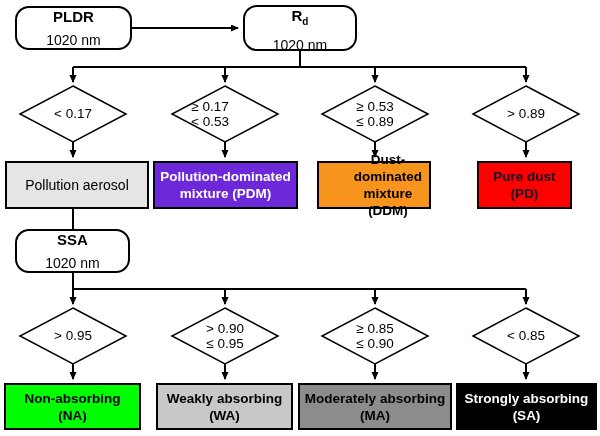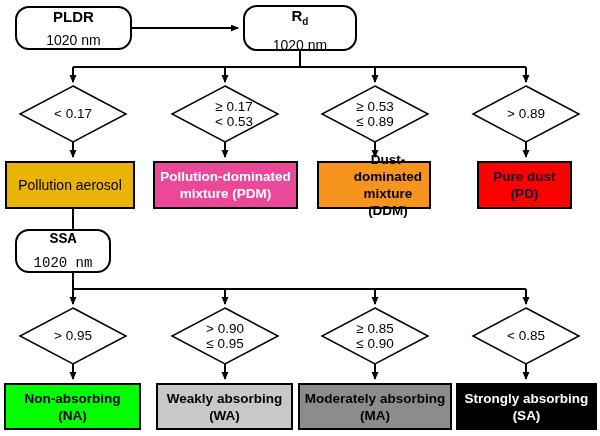--- a/index.html
+++ b/index.html
@@ -89,47 +89,47 @@
   <div class="node rounded" style="left:15px;top:6px;width:117px;height:44px;">
     <div class="title">PLDR</div>
     <div class="subtitle">1020 nm</div>
   </div>
 
   <div class="node rounded" style="left:243px;top:5px;width:114px;height:46px;justify-content:space-between;">
     <div class="title"><span>R</span><sub>d</sub></div>
     <div class="subtitle">1020 nm</div>
   </div>
 
-  <div class="node rounded" style="left:15px;top:229px;width:96px;height:44px;font-family:Liberation Mono, monospace;">
+  <div class="node rounded" style="left:15px;top:229px;width:115px;height:44px;">
     <div class="title">SSA</div>
     <div class="subtitle">1020 nm</div>
   </div>
 
   <div class="dlabel" style="left:23px;top:96px;width:100px;height:36px;">
     <span>&lt; 0.17</span>
       <span></span>
   </div>
-  <div class="dlabel" style="left:184px;top:96px;width:100px;height:36px;">
+  <div class="dlabel" style="left:160px;top:96px;width:100px;height:36px;">
     <span>≥ 0.17</span>
       <span>&lt; 0.53</span>
   </div>
   <div class="dlabel" style="left:325px;top:96px;width:100px;height:36px;">
     <span>≥ 0.53</span>
       <span>≤ 0.89</span>
   </div>
   <div class="dlabel" style="left:476px;top:96px;width:100px;height:36px;">
     <span>&gt; 0.89</span>
       <span></span>
   </div>
 
-  <div class="result regular" style="left: 5px; top: 161px; width: 130px; height: 48px; background-color: #eab308; color: rgb(0, 0, 0);">
+  <div class="result regular" style="left: 5px; top: 161px; width: 144px; height: 48px; background-color: #e5e5e5; color: rgb(0, 0, 0);">
     <span>Pollution aerosol</span>
       <span></span>
   </div>
-  <div class="result" style="left: 153px; top: 161px; width: 145px; height: 48px; background-color: #ec4899; color: rgb(255, 255, 255);">
+  <div class="result" style="left: 153px; top: 161px; width: 145px; height: 48px; background-color: #6d28d9; color: rgb(255, 255, 255);">
     <span>Pollution-dominated</span>
       <span>mixture (PDM)</span>
   </div>
   <div class="result" style="left: 317px; top: 161px; width: 114px; height: 48px; background-color: rgb(247, 148, 30); color: rgb(0, 0, 0); padding-left: 28px;">
     <span>Dust-dominated</span>
       <span>mixture (DDM)</span>
   </div>
   <div class="result" style="left: 477px; top: 161px; width: 95px; height: 48px; background-color: rgb(255, 0, 0); color: #0f172a;">
     <span>Pure dust</span>
       <span>(PD)</span>

